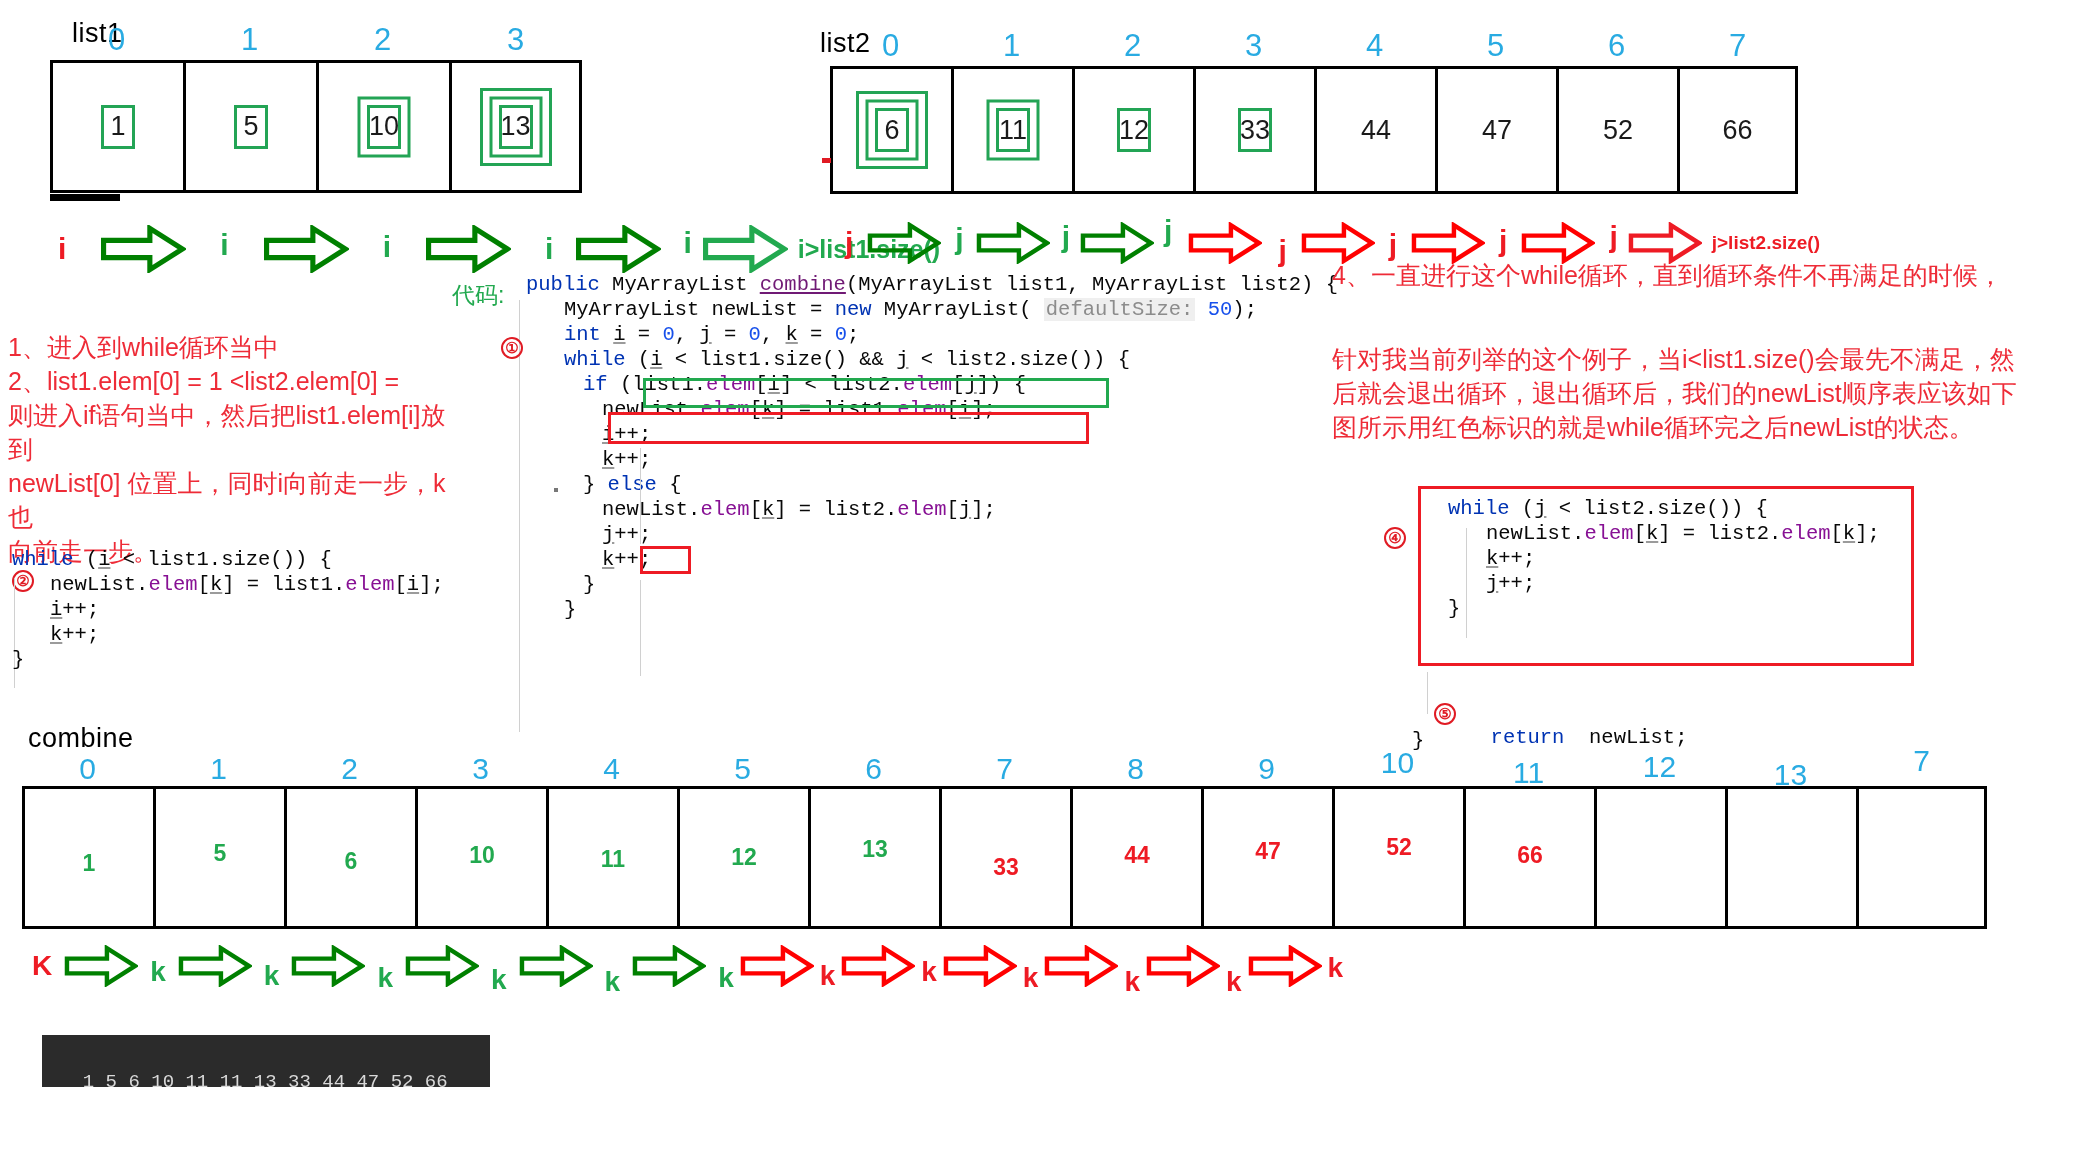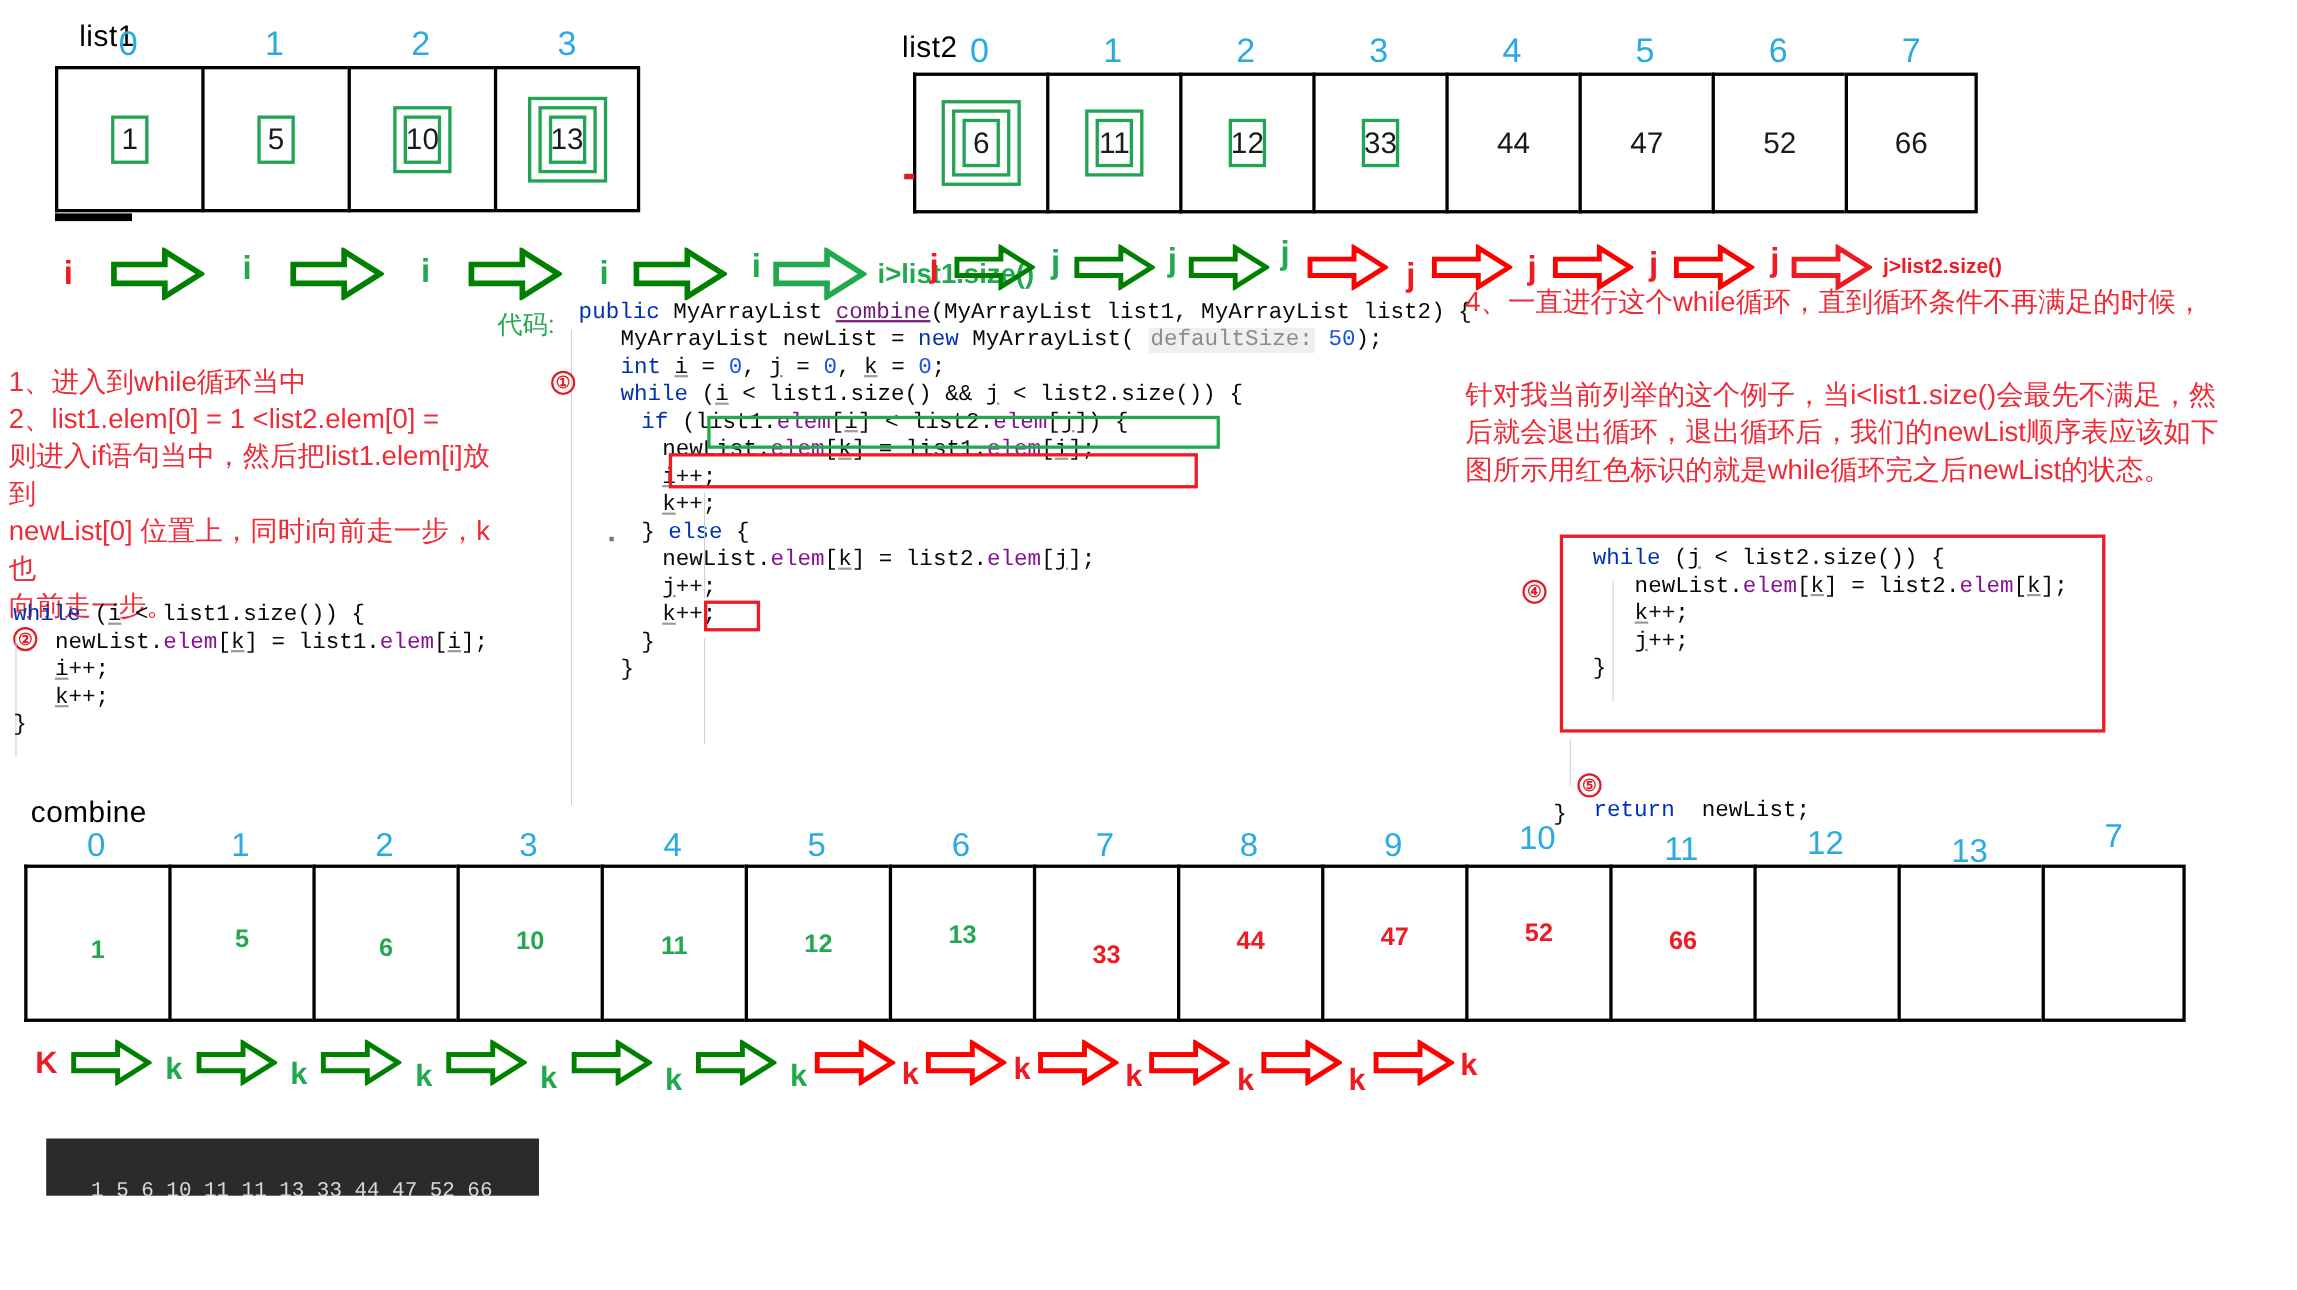--- a/index.html
+++ b/index.html
@@ -321,21 +321,21 @@
   <div class="circnum">④</div>
 </div>
 <div class="redbox" style="left:1418px;top:486px;width:496px;height:180px;"></div>
 <div class="guide" style="left:1466px;top:528px;height:110px;"></div>
 <div class="abs code" id="code4" style="left:1448px;top:496px;"><div style="margin-left: 0px;"><span class="kw">while</span> (<span class="und">j</span> &lt; list2.size()) {</div><div style="margin-left: 38px;">newList.<span class="fld">elem</span>[<span class="und">k</span>] = list2.<span class="fld">elem</span>[<span class="und">k</span>];</div><div style="margin-left: 38px;"><span class="und">k</span>++;</div><div style="margin-left: 38px;"><span class="und">j</span>++;</div><div style="margin-left: 0px;">}</div></div>
 
 <div class="guide" style="left:1427px;top:672px;height:42px;"></div>
 <div class="abs" style="left:1434px;top:703px;">
   <div class="circnum">⑤</div>
 </div>
-<div class="abs code" style="left:1424px;top:700px;">
+<div class="abs code" style="left:1466px;top:700px;">
   <span class="kw">return</span> <span id="ret-text"> newList;</span>
 </div>
 <div class="abs code" style="left:1412px;top:728px;">}</div>
 
 <div class="abs" style="left:28px;top:723px;">
   <span class="arr-label">combine</span>
 </div>
 <div class="abs" id="newlist-indices" style="left:22px;top:752px;display:flex;">
     <div class="idx" style="width: 131px; font-size: 30px; transform: translateY(0px);">0</div>
     <div class="idx" style="width: 131px; font-size: 30px; transform: translateY(0px);">1</div>

